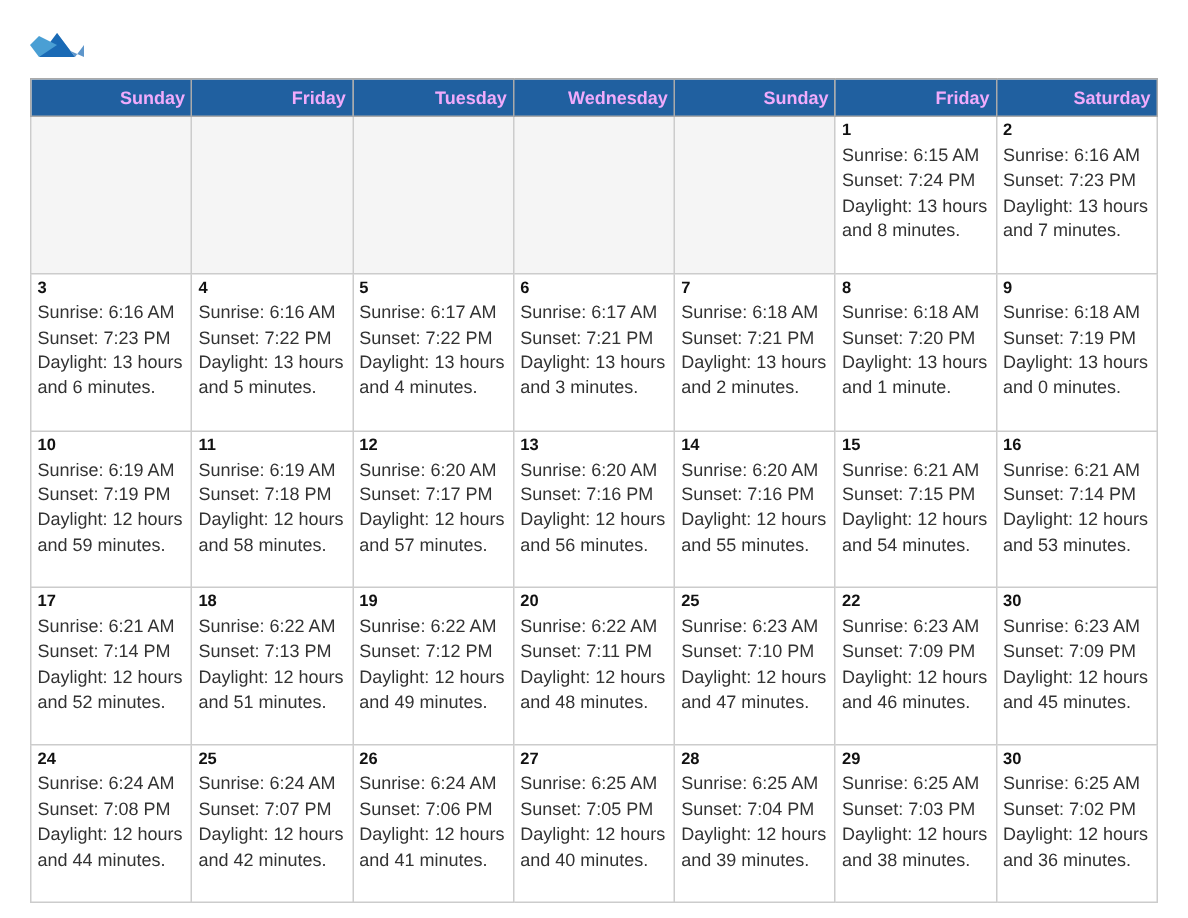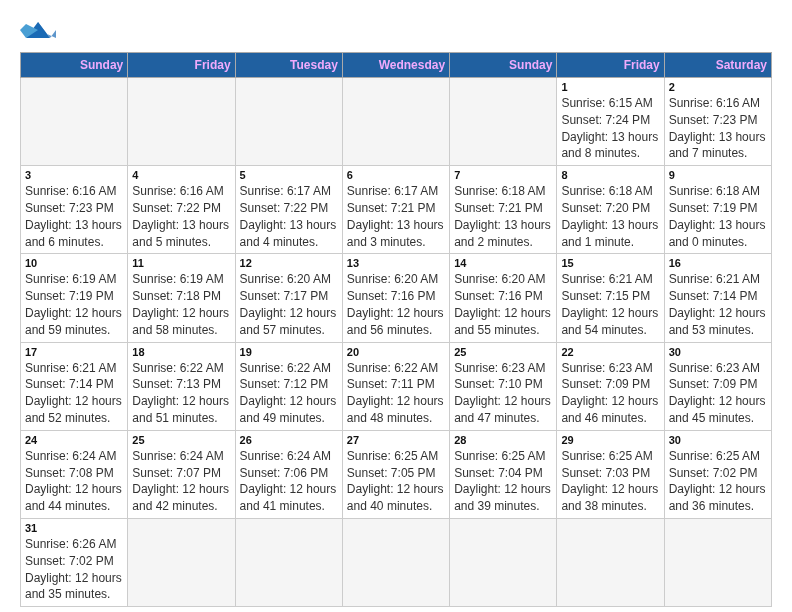--- a/index.html
+++ b/index.html
@@ -261,27 +261,15 @@
           </td>
           <td>
             <span class="day-num">29</span>
             <div class="day-info">Sunrise: 6:25 AM<br>Sunset: 7:03 PM<br>Daylight: 12 hours and 38 minutes.</div>
           </td>
           <td>
             <span class="day-num">30</span>
             <div class="day-info">Sunrise: 6:25 AM<br>Sunset: 7:02 PM<br>Daylight: 12 hours and 36 minutes.</div>
           </td>
         </tr>
-        <tr>
-          <td class="last-row">
-            <span class="day-num">31</span>
-            <div class="day-info">Sunrise: 6:26 AM<br>Sunset: 7:02 PM<br>Daylight: 12 hours and 35 minutes.</div>
-          </td>
-          <td class="empty last-row"></td>
-          <td class="empty last-row"></td>
-          <td class="empty last-row"></td>
-          <td class="empty last-row"></td>
-          <td class="empty last-row"></td>
-          <td class="empty last-row"></td>
-        </tr>
       </tbody>
   </table>
 </div>
 
 </body></html>

